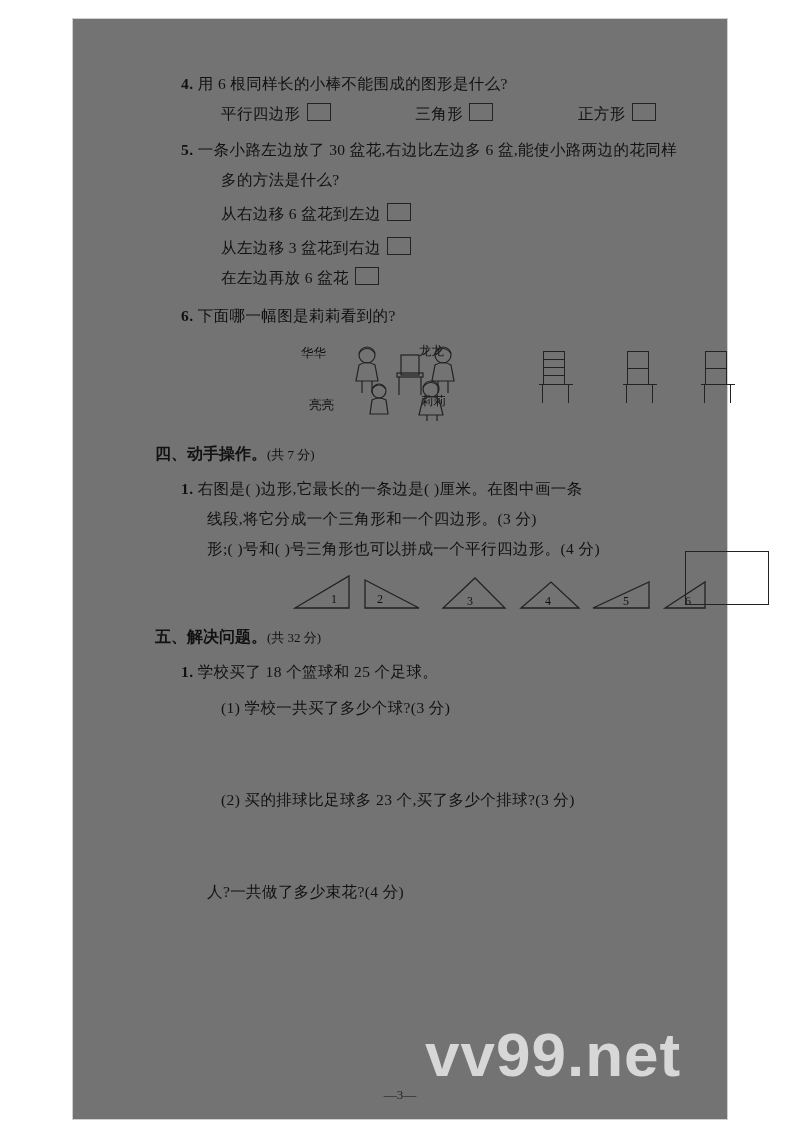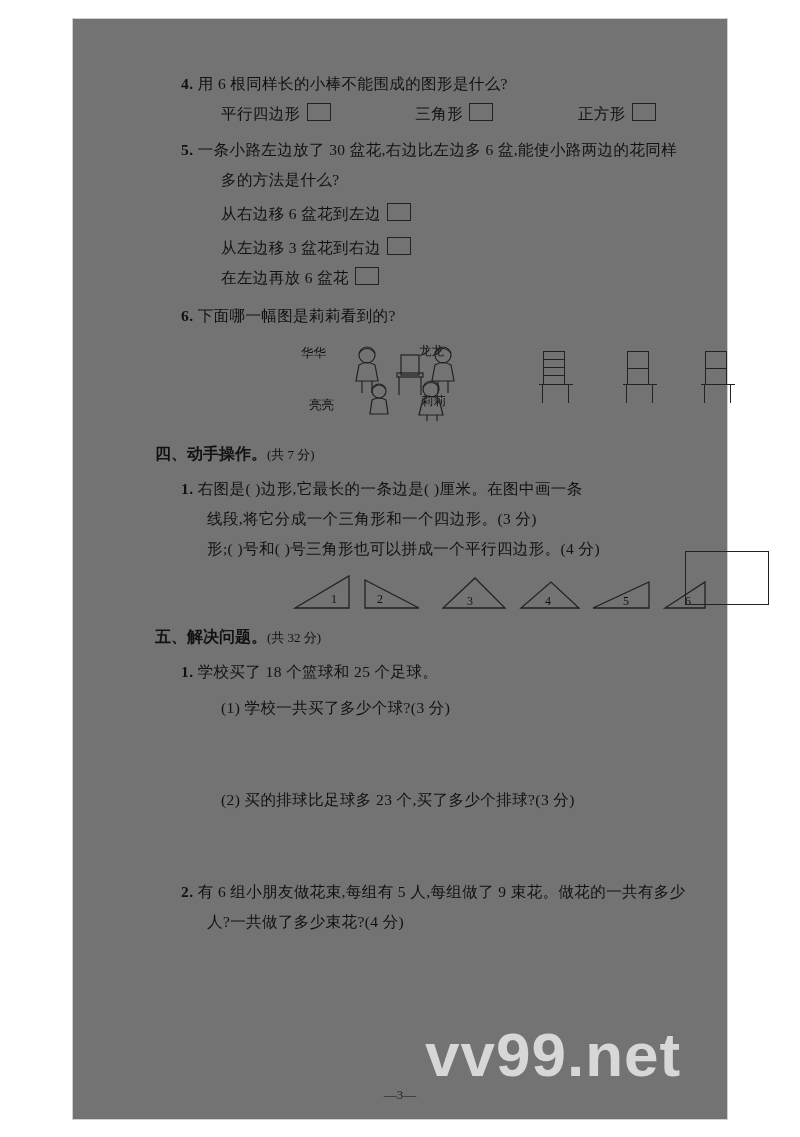--- a/index.html
+++ b/index.html
@@ -310,24 +310,20 @@
     </div>
     <div class="line indent2" style="margin-top:6px;">
       <span>(1) 学校一共买了多少个球?(3 分)</span>
     </div>
     <div style="height:62px;"></div>
     <div class="line indent2">
       <span>(2) 买的排球比足球多 23 个,买了多少个排球?(3 分)</span>
     </div>
     <div style="height:62px;"></div>
 
-    <div class="line">
-      <span class="num">2.</span>
-      <span>有 6 组小朋友做花束,每组有 5 人,每组做了 9 束花。做花的一共有多少</span>
-    </div>
     <div class="line indent1">
       <span>人?一共做了多少束花?(4 分)</span>
     </div>
     <div style="height:60px;"></div>
 
     <div class="rect-fig"></div>
   </div>
 
   <div class="watermark">vv99.net</div>
   <div class="page-no">—3—</div>

